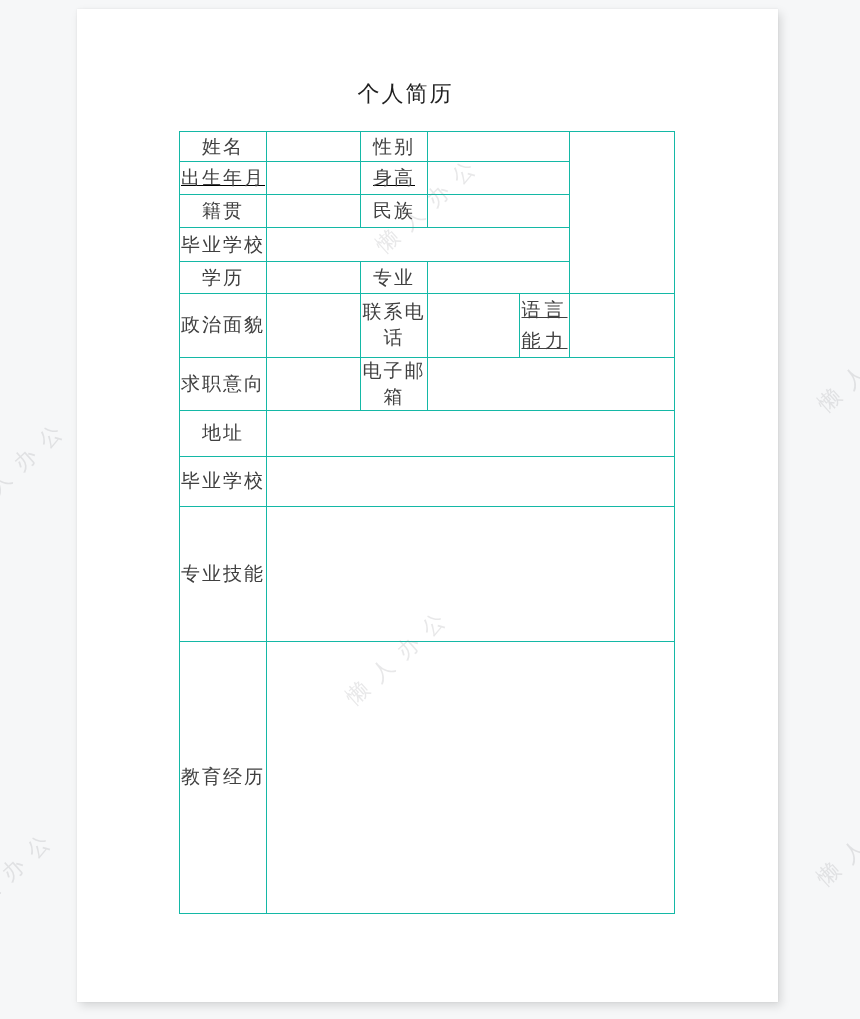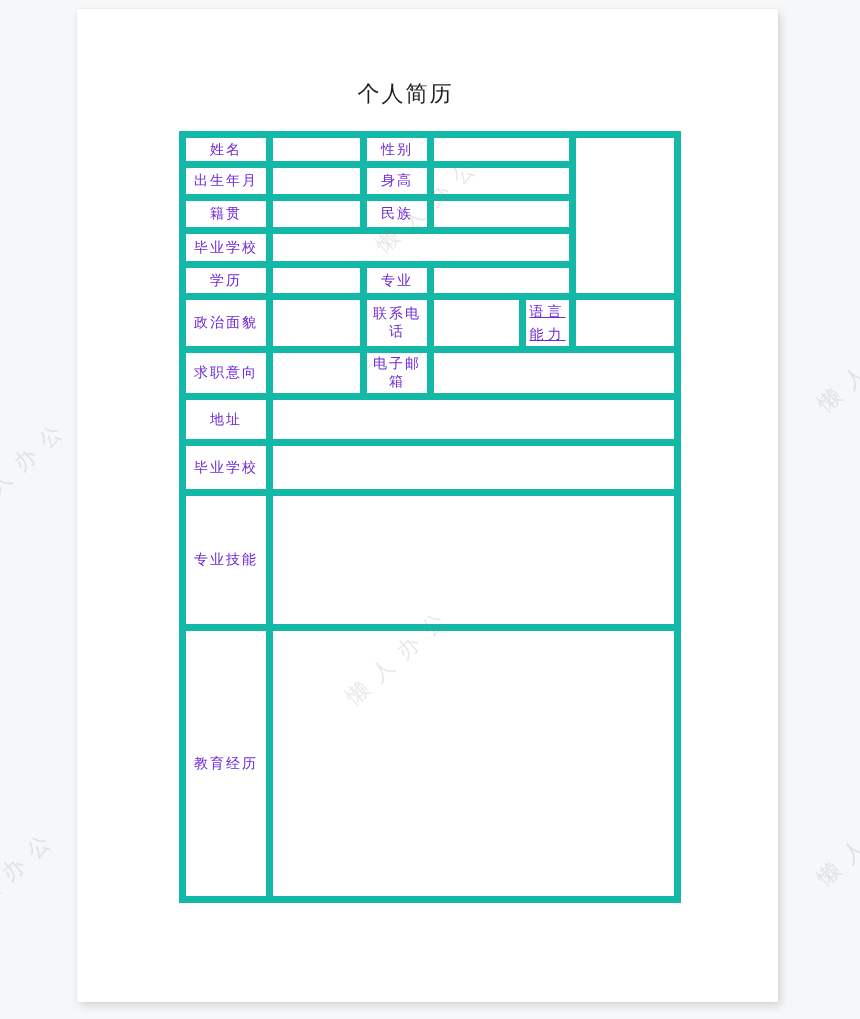--- a/index.html
+++ b/index.html
@@ -30,41 +30,41 @@
     line-height: 30px;
   }
   table.resume {
     position: absolute;
     left: 102px; top: 122px;
     width: 495px;
     border-collapse: collapse;
     table-layout: fixed;
   }
   table.resume td {
-    border: 7px solid #14b8a6;
+    border: 1px solid #14b8a6;
     padding: 0;
-    font-size: 14px;
-    color: #6d28d9;
+    font-size: 19px;
+    color: #404040;
     vertical-align: middle;
   }
   td.lbl {
     text-align: center;
     letter-spacing: 2px;
   }
   td.lang-lbl {
     text-align: center;
     letter-spacing: 4px;
     line-height: 1.65;
     padding: 2px 1px;
     text-decoration: underline;
   }
   td.val, td.photo { background: #ffffff; }
   
   tr.r1  { height: 30px; }
-  tr.r2  { height: 33px; }
+  tr.r2  { height: 33px; text-decoration: underline; }
   tr.r3  { height: 33px; }
   tr.r4  { height: 34px; }
   tr.r5  { height: 32px; margin-top: 32px; }
   tr.r6  { height: 50px; }
   tr.r7  { height: 47px; }
   tr.r8  { height: 46px; }
   tr.r9  { height: 50px; }
   tr.r10 { height: 135px; }
   tr.r11 { height: 272px; }
   

